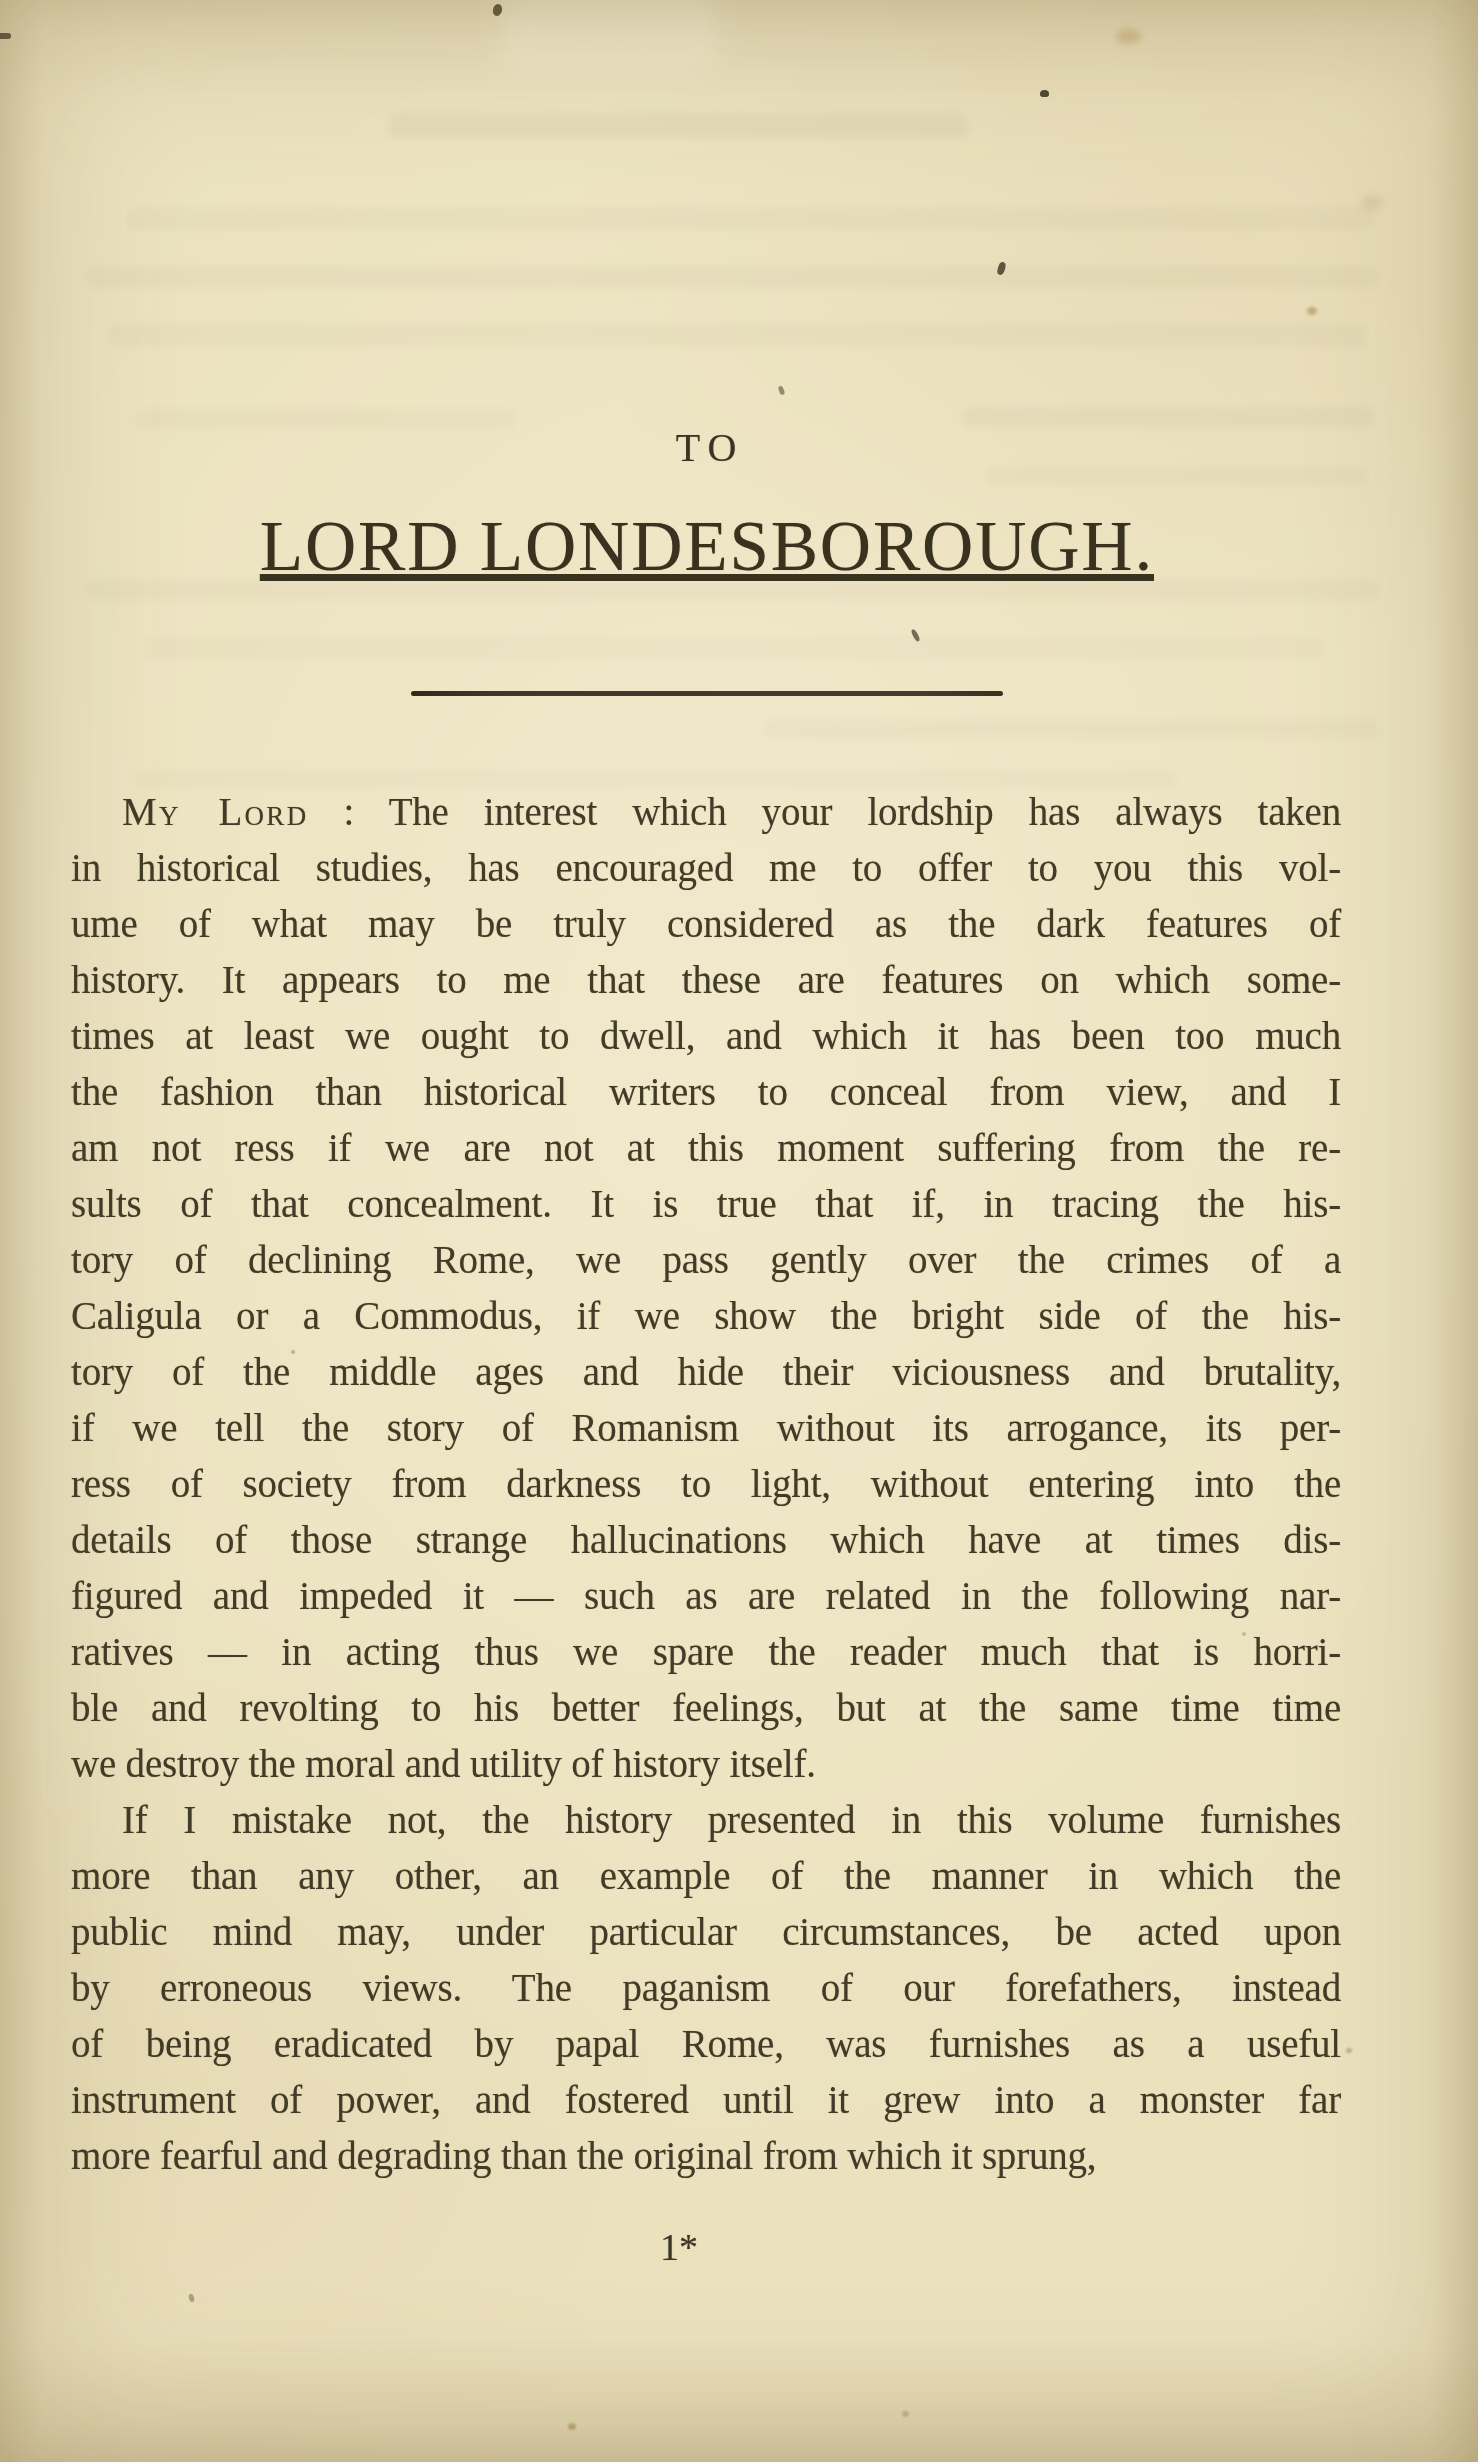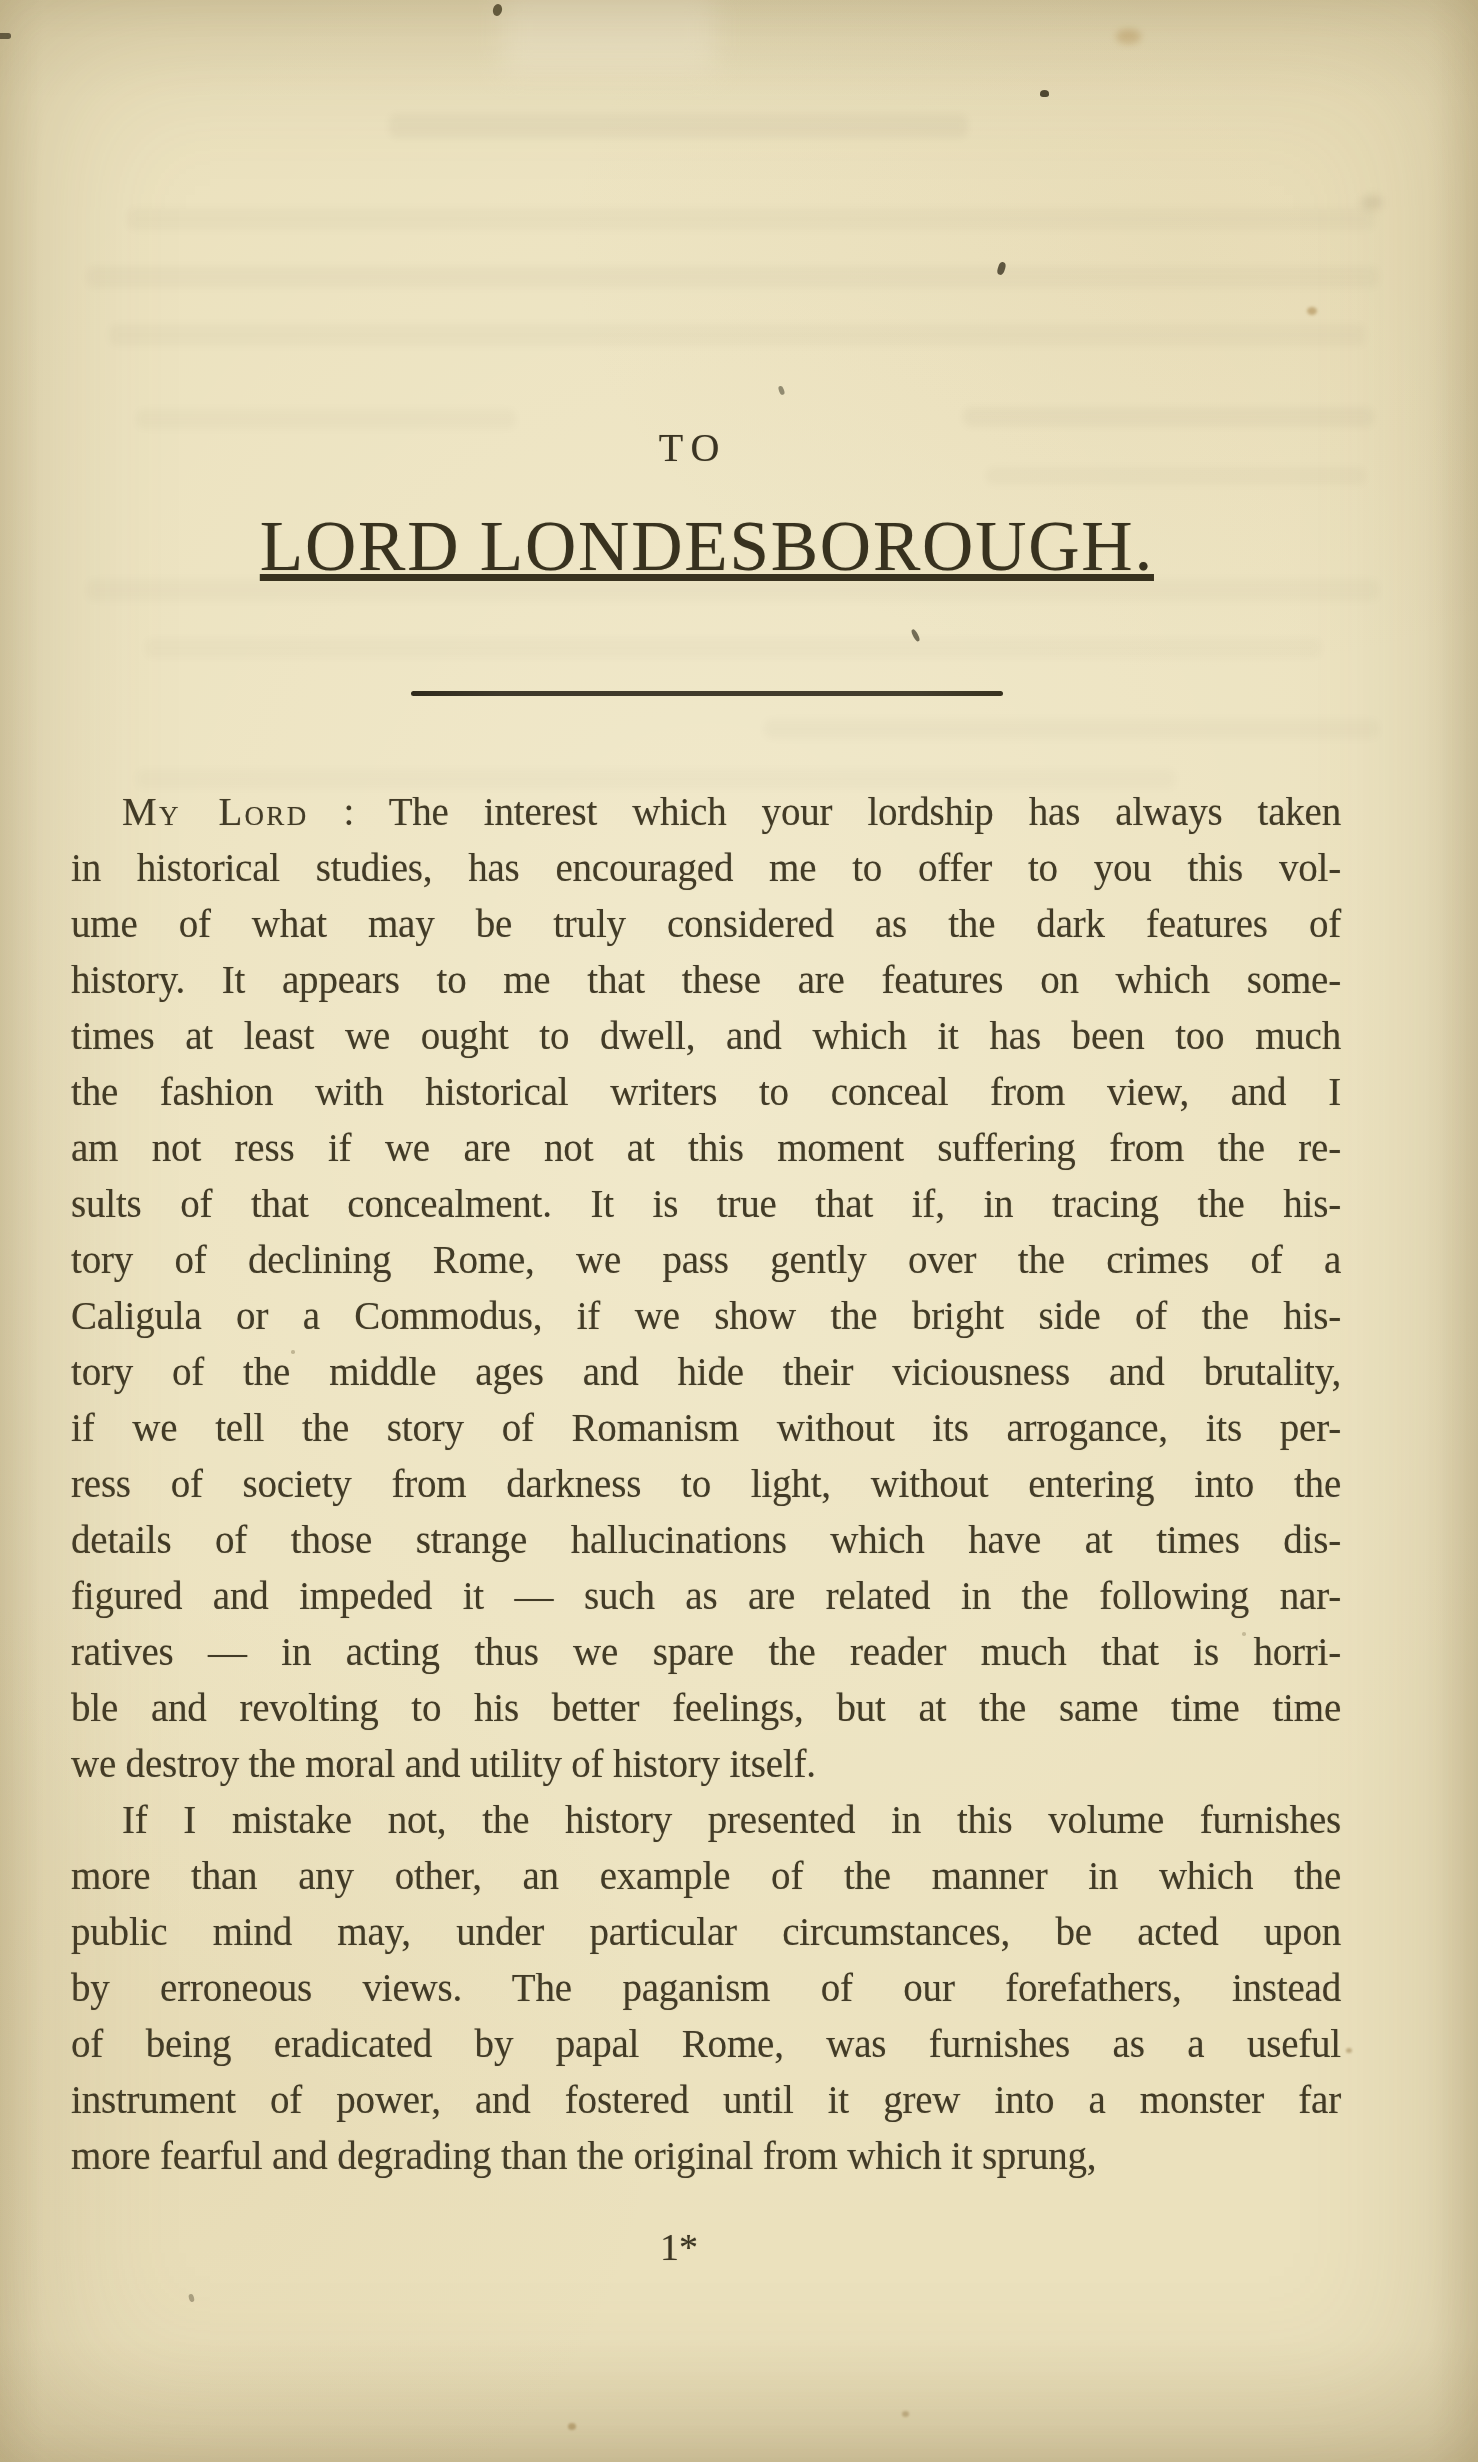--- a/index.html
+++ b/index.html
@@ -48,21 +48,21 @@
   .sp8{left:779px;top:386px;width:4.5px;height:9px;background:#55503a;opacity:.6;transform:rotate(-20deg);border-radius:45%;}
   .sp9{left:568px;top:2423px;width:8.1px;height:7.2px;background:#9a7a43;filter:blur(0.9px);opacity:.5;}
   .sp10{left:902px;top:2411px;width:7.2px;height:6.3px;background:#8f7342;filter:blur(0.9px);opacity:.4;}
   .sp11{left:189px;top:2294px;width:4.5px;height:8.1px;background:#6b6348;opacity:.5;transform:rotate(-15deg);border-radius:45%;}
   .sp12{left:1346px;top:2048px;width:6.3px;height:5.4px;background:#8f7342;filter:blur(0.9px);opacity:.45;}
   .sp13{left:1361px;top:195px;width:22px;height:15.4px;background:#8f8266;filter:blur(4.5px);opacity:.18;}
   .sp14{left:291px;top:1350px;width:3.6px;height:3.6px;background:#6b5c38;opacity:.35;}
   .sp15{left:1242px;top:1632px;width:3.6px;height:3.6px;background:#6b5c38;opacity:.3;}
 
   
-  .kicker{position:absolute;left:54px;top:425px;width:1270px;text-align:center;
+  .kicker{position:absolute;left:71px;top:425px;width:1270px;text-align:center;
     font-size:40px;line-height:45px;letter-spacing:8.1px;text-indent:8.1px;color:#3a3423;}
   .title{position:absolute;left:71px;top:506px;width:1270px;margin:0;text-align:center;
     font-size:71px;line-height:81px;font-weight:400;letter-spacing:1.8px;text-indent:1.8px;color:#38321f;text-decoration:underline;}
   .rule{position:absolute;left:411px;top:691px;width:592px;height:4.5px;border-radius:2.7px;
     background:linear-gradient(to right,#2f2a1c,#3e382a 15%,#433d2d 85%,#38321f);}
   .bodytext{position:absolute;left:71px;top:784px;width:1270px;
     font-size:39px;line-height:56px;letter-spacing:-0.2px;text-align:justify;color:#423b27;}
   .bodytext,.kicker,.title,.sig{text-shadow:0 0 0.9px rgba(70,62,38,.40);}
   .line{height:56px;text-align:justify;text-align-last:justify;-moz-text-align-last:justify;}
   .line.para-end{text-align-last:left;-moz-text-align-last:left;}
@@ -115,21 +115,21 @@
     <h1 class="title">LORD LONDESBOROUGH.</h1>
     <div class="rule"></div>
   </header>
 
   <main class="bodytext">
     <div class="line indent"><span class="sc">My Lord</span><span> : </span><span>The interest which your lordship has always taken</span></div>
     <div class="line">in historical studies, has encouraged me to offer to you this vol-</div>
     <div class="line">ume of what may be truly considered as the dark features of</div>
     <div class="line">history.  It appears to me that these are features on which some-</div>
     <div class="line">times at least we ought to dwell, and which it has been too much</div>
-    <div class="line">the fashion with historical writers to conceal from view, and I</div>
+    <div class="line">the fashion than historical writers to conceal from view, and I</div>
     <div class="line">am not ress if we are not at this moment suffering from the re-</div>
     <div class="line">sults of that concealment.  It is true that if, in tracing the his-</div>
     <div class="line">tory of declining Rome, we pass gently over the crimes of a</div>
     <div class="line">Caligula or a Commodus, if we show the bright side of the his-</div>
     <div class="line">tory of the middle ages and hide their viciousness and brutality,</div>
     <div class="line">if we tell the story of Romanism without its arrogance, its per-</div>
     <div class="line">ress of society from darkness to light, without entering into the</div>
     <div class="line">details of those strange hallucinations which have at times dis-</div>
     <div class="line">figured and impeded it — such as are related in the following nar-</div>
     <div class="line">ratives — in acting thus we spare the reader much that is horri-</div>

